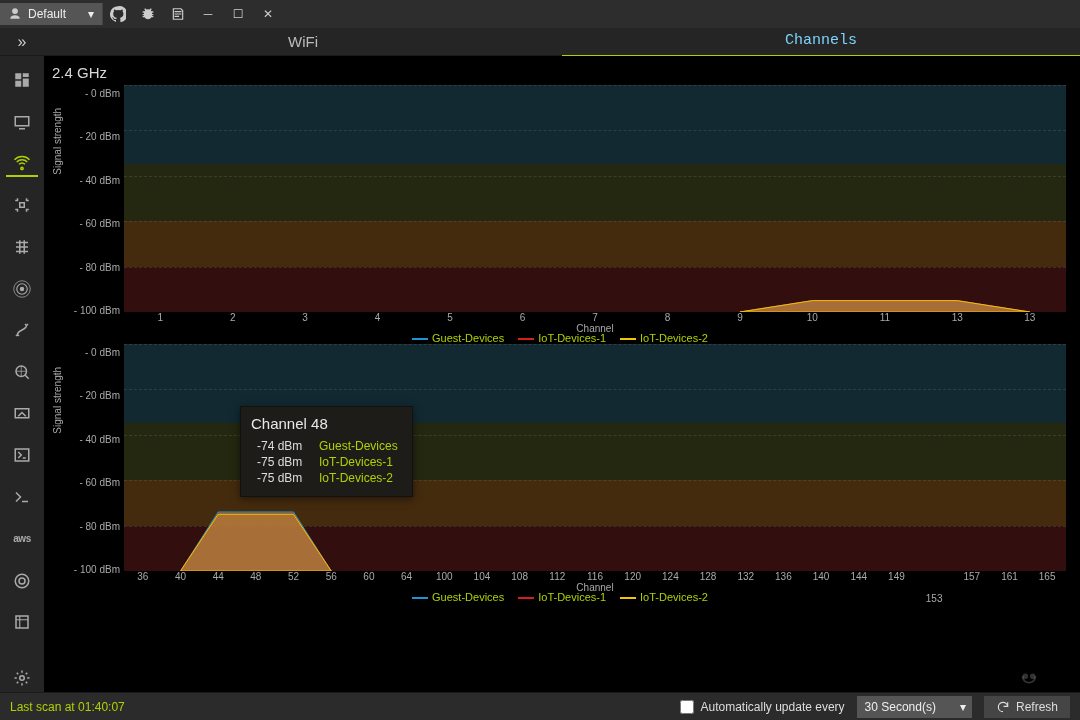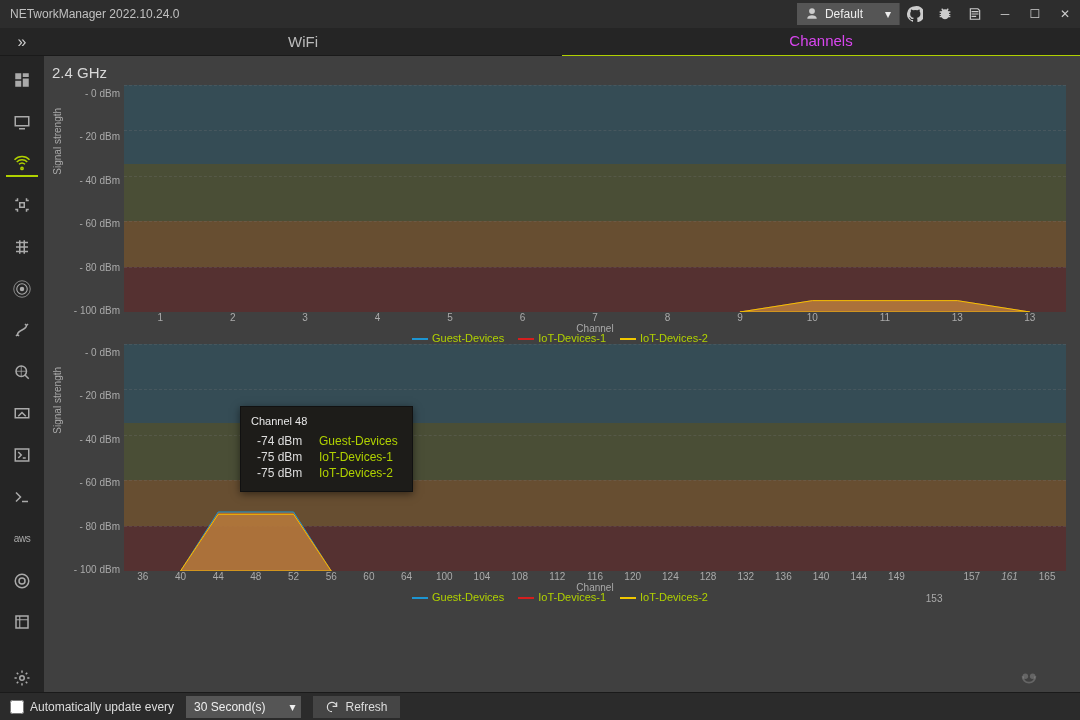--- a/index.html
+++ b/index.html
@@ -37,42 +37,43 @@
   }
   #toggle-sidebar {
     width:44px; height:28px; display:flex;
     align-items:center; justify-content:center; color:#ccc;
     font-size:16px;
   }
   .tab {
     flex:1; text-align:center; line-height:28px;
     font-size:15px; color:#bbb;
   }
-  .tab.active { color:#d946ef; border-bottom:2px solid #b0d100; }
+  .tab.active { color:#7dd3fc; border-bottom:2px solid #b0d100;font-family:Liberation Mono, monospace; }
 
   
   .layout { display:flex; height:636px; }
   .sidebar {
     width:44px; background:#252525;
     display:flex; flex-direction:column; align-items:center;
     gap:14px; padding-top:10px;
   }
   .sidebar .sb-item {
     width:32px; height:28px; display:flex;
     align-items:center; justify-content:center;
     color:#aaa;
+    font-weight:bold;
   }
   .sidebar .sb-item.active {
     color:#b0d100; border-bottom:2px solid #b0d100;
   }
   .sidebar svg { width:18px; height:18px; fill:currentColor; }
   .sidebar .flexspace { flex:1; }
 
   .content {
-    flex:1; background:#404040;
+    flex:1; background:#000000;
     display:flex; flex-direction:column;
     padding:6px 10px 0 6px;
   }
 
   .section-title { color:#d8d8d8; font-size:15px; margin:2px 0 4px 2px; }
 
   .chartbox { position:relative; }
 
   .ylabel {
     position:absolute; left:2px; top:50%;
@@ -118,21 +119,21 @@
     display:inline-block; width:16px; height:0;
     border-top:2px solid; margin-right:4px; vertical-align:middle;
   }
 
   .tooltip {
     position:absolute; background:#1d1c19;
     border:1px solid #111; padding:8px 14px 10px 10px;
     font-size:12px; color:#ddd;
     box-shadow:0 2px 8px rgba(0,0,0,.5); z-index:4;
   }
-  .tooltip .tt-title { font-size:11px; color:#e8e8e8; margin-bottom:6px; }
+  .tooltip .tt-title { font-size:15px; color:#e8e8e8; margin-bottom:6px; }
   .tooltip .tt-row { display:flex; align-items:center; gap:6px; line-height:16px; }
   .tooltip .tt-row .val { color:#ddd; width:56px; }
   .tooltip .tt-row .name { color:#b0d100; }
 
   
   .footer {
     height:28px; display:flex; align-items:center;
     background:#2b2b2b; border-top:1px solid #1a1a1a;
     padding:0 10px; gap:12px;
   }
@@ -158,21 +159,20 @@
     position:absolute; right:40px; bottom:30px;
     color:rgba(230,230,230,.22); font-size:20px;
     display:flex; align-items:center; gap:10px; pointer-events:none;
   }
   .watermark svg { width:22px; height:22px; fill:rgba(230,230,230,.22); }
 </style>
 </head>
 <body>
 
 <div class="titlebar">
-  <div class="title">NETworkManager 2022.10.24.0</div>
 
   <div class="userbox">
     <svg width="14" height="14" viewBox="0 0 24 24">
         <path d="M12 12a5 5 0 1 0-5-5 5 5 0 0 0 5 5zm0 2c-4 0-8 2-8 5v1h16v-1c0-3-4-5-8-5z"></path>
       </svg>
     <span>Default</span>
     <span style="margin-left:16px">▾</span>
   </div>
 
   <div class="tb-icon">
@@ -386,21 +386,21 @@
             <span class="tick" style="left: 54%;">120</span>
             <span class="tick" style="left: 58%;">124</span>
             <span class="tick" style="left: 62%;">128</span>
             <span class="tick" style="left: 66%;">132</span>
             <span class="tick" style="left: 70%;">136</span>
             <span class="tick" style="left: 74%;">140</span>
             <span class="tick" style="left: 78%;">144</span>
             <span class="tick" style="left: 82%;">149</span>
             <span class="tick" style="left: 86%; margin-top: 22px;">153</span>
             <span class="tick" style="left: 90%;">157</span>
-            <span class="tick" style="left: 94%; font-style: italic;">161</span>
+            <span class="tick" style="left: 94%;">161</span>
             <span class="tick" style="left: 98%;">165</span>
           </div>
         <div class="xlabel">Channel</div>
       </div>
 
       <div class="tooltip" id="tooltip" style="left:190px; top:62px;">
         <div class="tt-title">Channel 48</div>
       <div class="tt-row">
             <span class="swatch" style="border-color: rgb(29, 149, 210); border-top-width: 2px;"></span>
             <span class="val">-74 dBm</span>
@@ -420,20 +420,21 @@
     </div>
     <div class="legend" id="legend5">
         <span><span class="swatch" style="border-color: rgb(29, 149, 210);"></span><span>Guest-Devices</span></span>
         <span><span class="swatch" style="border-color: rgb(213, 30, 30);"></span><span>IoT-Devices-1</span></span>
         <span><span class="swatch" style="border-color: rgb(241, 199, 0);"></span><span>IoT-Devices-2</span></span>
       </div>
   </div>
 </div>
 
 <div class="footer">
+  <div class="lastscan">Last scan at 01:40:07</div>
   <label>
     <input type="checkbox" style="">
     <span>Automatically update every</span>
   </label>
   <div class="combo">
     <span>30 Second(s)</span>
     <span>▾</span>
   </div>
   <div class="btn">
     <svg viewBox="0 0 24 24">

